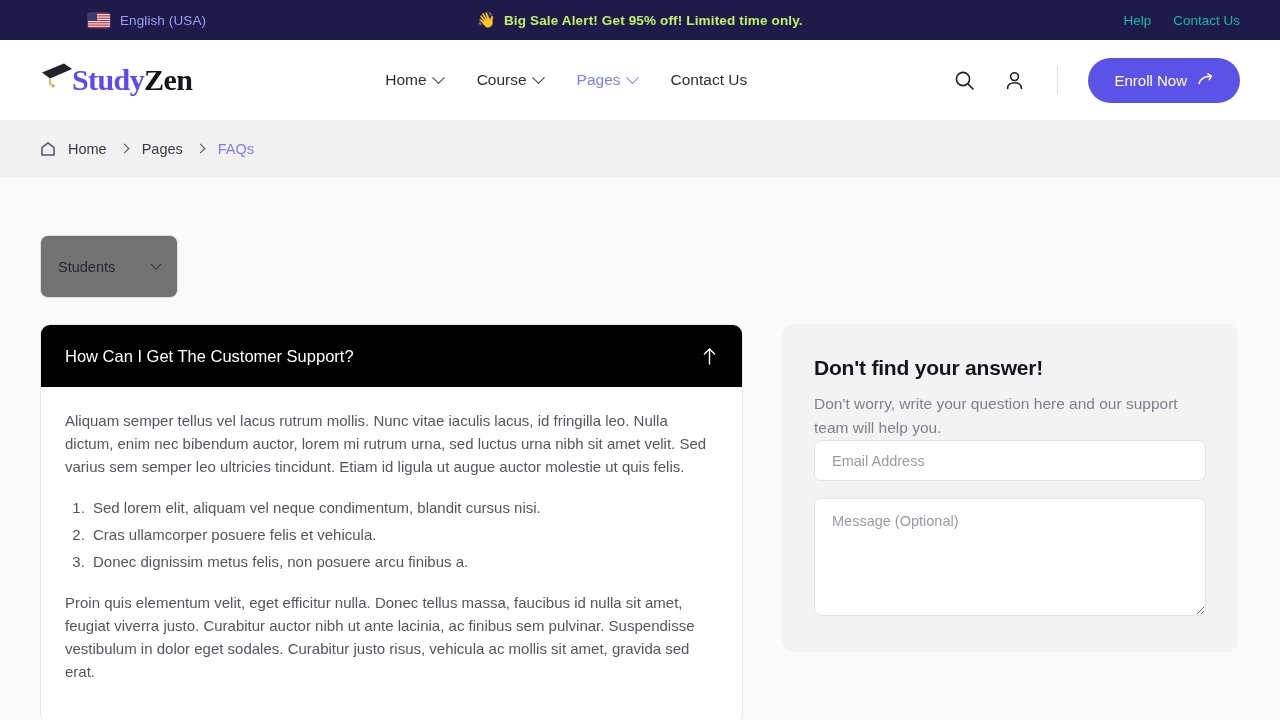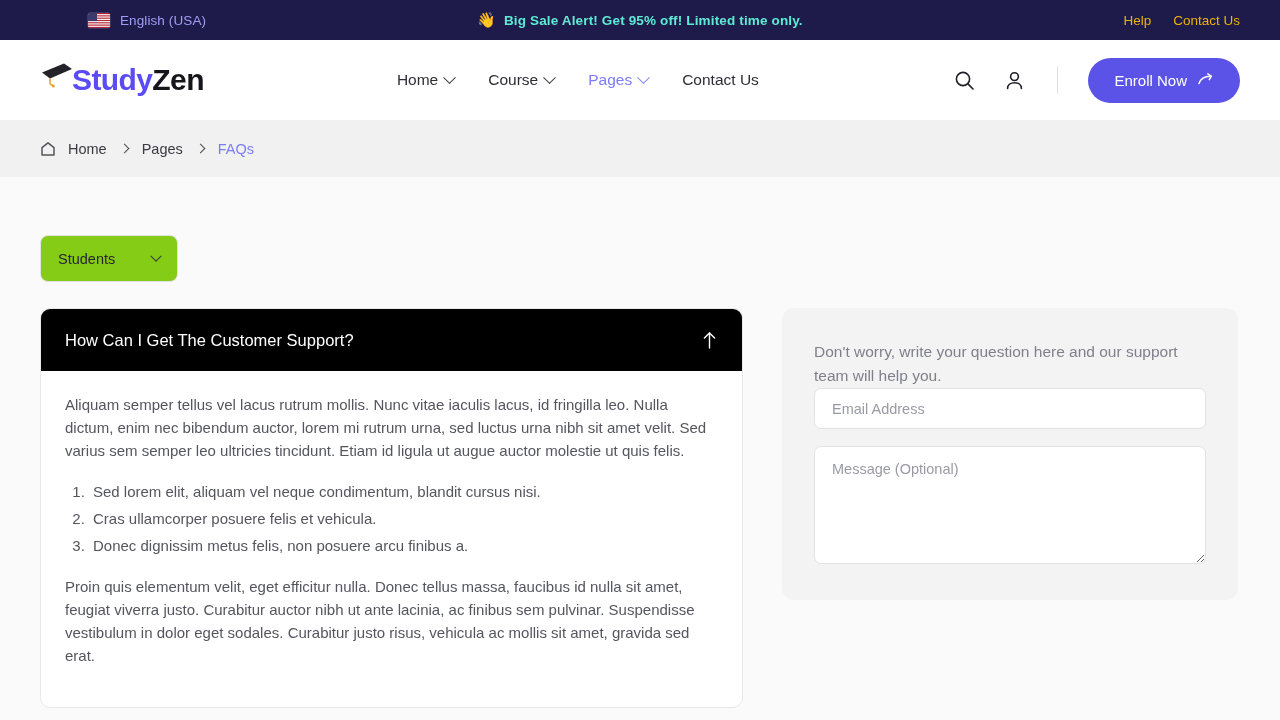--- a/index.html
+++ b/index.html
@@ -52,34 +52,34 @@
     left: 0; right: 0;
     text-align: center;
     pointer-events: none;
     display: flex;
     align-items: center;
     justify-content: center;
     gap: 8px;
   }
   .announce-center .emoji { font-size: 15px; }
   .announce-text {
-    color: #5eead4;
+    color: #bef264;
     font-size: 13.5px;
     font-weight: 600;
     letter-spacing: 0.15px;
   }
   .announce-right {
     margin-left: auto;
     display: flex;
     align-items: center;
     gap: 22px;
     z-index: 2;
   }
   .announce-right a {
-    color: #eab308;
+    color: #14b8a6;
     font-size: 13.5px;
     text-decoration: none;
     cursor: pointer;
   }
 
   
   .navbar {
     height: 80px;
     background: #FFFFFF;
     display: flex;
@@ -91,20 +91,21 @@
     align-items: center;
     gap: 2px;
     cursor: pointer;
     position: relative;
   }
   .cap-icon { width: 34px; height: 30px; display: block; margin-right: -4px; margin-top: -8px;}
   .brand-text {
     font-size: 30px;
     font-weight: 700;
     letter-spacing: -0.6px;
+    font-family: Liberation Serif, serif;
   }
   .brand-study { color: #5B4BF5; }
   .brand-zen { color: #15151B; }
 
   .nav-links {
     display: flex;
     align-items: center;
     gap: 34px;
     margin-left: 193px;
   }
@@ -197,24 +198,24 @@
     padding-bottom: 26px;
   }
   .page-title {
     font-size: 33px;
     font-weight: 400;
     color: #1B1B22;
     letter-spacing: -0.3px;
   }
   .filter-select {
     width: 138px;
-    height: 47px;
+    height: 63px;
     border: 1px solid #E2E2E6;
     border-radius: 8px;
-    background: #84cc16;
+    background: #737373;
     display: flex;
     align-items: center;
     justify-content: space-between;
     padding: 0 17px;
     cursor: pointer;
     font-size: 14.5px;
     color: #26262E;
   }
   .select-chev {
     width: 8px; height: 8px;
@@ -451,20 +452,21 @@
       <div class="acc-item">
         <div class="acc-header collapsed">
           <span class="acc-title"></span>
         </div>
       </div>
 
     </div>
 
     <div class="side-col">
       <div class="side-card">
+        <div class="side-title">Don't find your answer!</div>
         <div class="side-desc">Don't worry, write your question here and our support team will help you.</div>
         <input class="field" type="text" placeholder="Email Address" style="">
         <textarea class="field" placeholder="Message (Optional)" style=""></textarea>
       </div>
     </div>
 
   </div>
 </div>
 
 </body></html>

